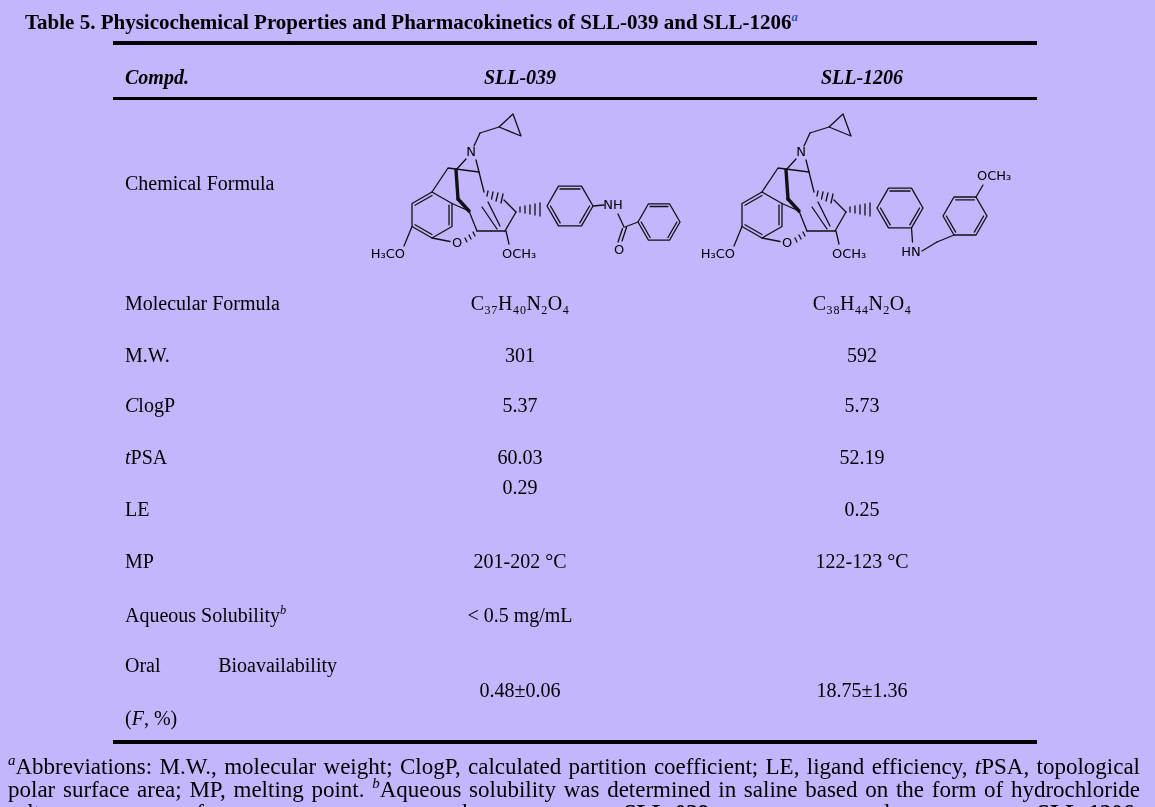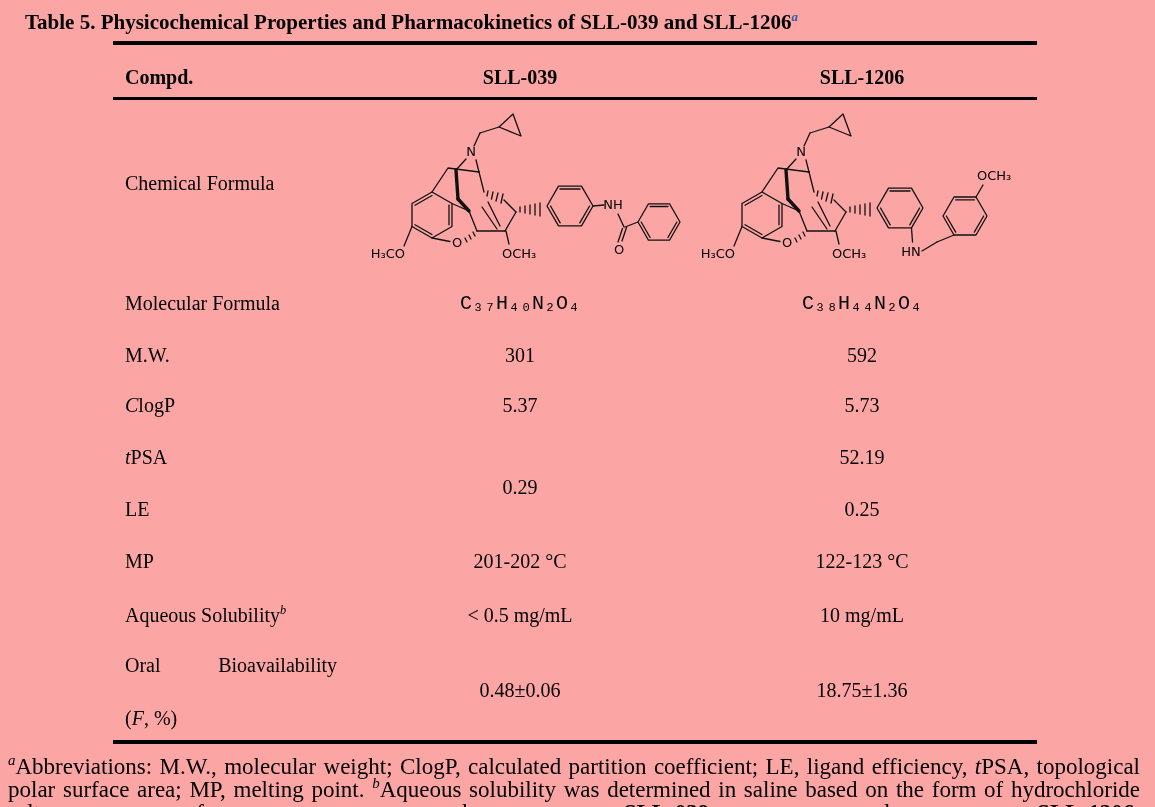--- a/index.html
+++ b/index.html
@@ -1,29 +1,29 @@
 <!DOCTYPE html>
 <html><head>
 <meta charset="utf-8">
 <style>
   html,body{margin:0;padding:0;background:#fff;}
-  .page{position:relative;width:1155px;height:807px;background:#fca5a5;
+  .page{position:relative;width:1155px;height:807px;background:#c4b5fd;
         font-family:"Liberation Serif","DejaVu Serif",serif;color:#000;overflow:hidden;}
   .title{position:absolute;left:25px;top:9px;font-size:21px;font-weight:bold;white-space:nowrap;}
   .title sup{font-style:italic;font-size:0.62em;}
   .rule{position:absolute;left:113px;width:924px;background:#000;}
   .rule-top{top:41px;height:4px;}
   .rule-mid{top:97px;height:3px;}
   .rule-bot{top:740px;height:4px;}
-  .hdr{font-weight:bold;}
+  .hdr{font-weight:bold;font-style:italic;}
   .lbl{position:absolute;left:125px;font-size:20px;white-space:nowrap;}
   .val{position:absolute;width:320px;text-align:center;font-size:20px;white-space:nowrap;}
   .vala{left:360px;}
   .valb{left:702px;}
-  .formula{font-family:Liberation Mono, monospace;text-align:center;}
+  .formula{font-family:Liberation Serif, serif;text-align:center;}
   .it{font-style:italic;}
   .bold{font-weight:bold;}
   .supb{font-style:italic;font-size:0.62em;vertical-align:super;line-height:0;}
   .oral-line1{position:absolute;left:125px;top:654px;width:212px;display:flex;
               justify-content:space-between;font-size:20px;}
   .footnote{position:absolute;left:8px;top:755px;width:1132px;font-size:23px;
             line-height:23px;text-align:justify;text-align-last:justify;}
   .footnote .fn-sup{font-style:italic;font-size:0.65em;vertical-align:super;line-height:0;}
   svg.struct{position:absolute;}
   svg.struct text{font-family:"DejaVu Sans","Liberation Sans",sans-serif;font-size:13px;fill:#000;}
@@ -188,33 +188,33 @@
 
   <div class="lbl" style="top:344px">M.W.</div>
   <div class="val vala" style="top:344px">301</div>
   <div class="val valb" style="top:344px">592</div>
 
   <div class="lbl" style="top:394px"><span class="it">C</span><span>logP</span></div>
   <div class="val vala" style="top:394px">5.37</div>
   <div class="val valb" style="top:394px">5.73</div>
 
   <div class="lbl" style="top:446px"><span class="it">t</span><span>PSA</span></div>
+  <div class="val vala" style="top:446px">60.03</div>
   <div class="val valb" style="top:446px">52.19</div>
 
   <div class="lbl" style="top:498px">LE</div>
   <div class="val vala" style="top:476px">0.29</div>
   <div class="val valb" style="top:498px">0.25</div>
 
   <div class="lbl" style="top:550px">MP</div>
   <div class="val vala" style="top:550px">201-202 °C</div>
   <div class="val valb" style="top:550px">122-123 °C</div>
 
   <div class="lbl" style="top:604px"><span>Aqueous Solubility</span><span class="supb">b</span></div>
   <div class="val vala" style="top:604px">&lt; 0.5 mg/mL</div>
-  <div class="val valb" style="top:604px">10 mg/mL</div>
 
   <div class="oral-line1">
     <span>Oral</span>
     <span>Bioavailability</span>
   </div>
   <div class="lbl" style="top:707px"><span>(</span><span class="it">F</span><span>, %)</span></div>
   <div class="val vala" style="top:679px">0.48±0.06</div>
   <div class="val valb" style="top:679px">18.75±1.36</div>
 
   <div class="footnote"><sup class="fn-sup">a</sup><span>Abbreviations: M.W., molecular weight; ClogP, calculated partition coefficient; LE, ligand efficiency, </span><span class="it">t</span><span>PSA, topological polar surface area; MP, melting point. </span><sup class="fn-sup">b</sup><span>Aqueous solubility was determined in saline based on the form of hydrochloride salts for compounds </span><span class="bold">SLL-039</span><span> and </span><span class="bold">SLL-1206</span><span>.</span></div>

